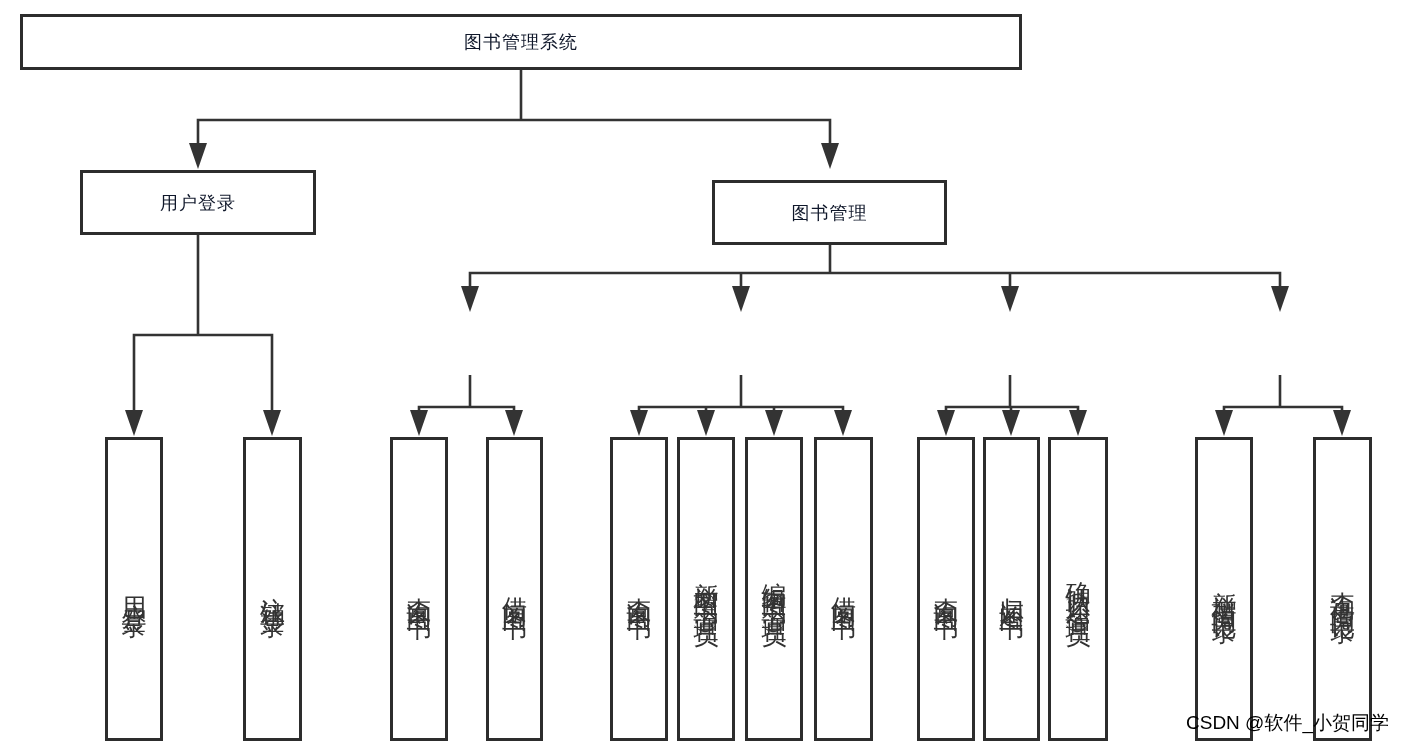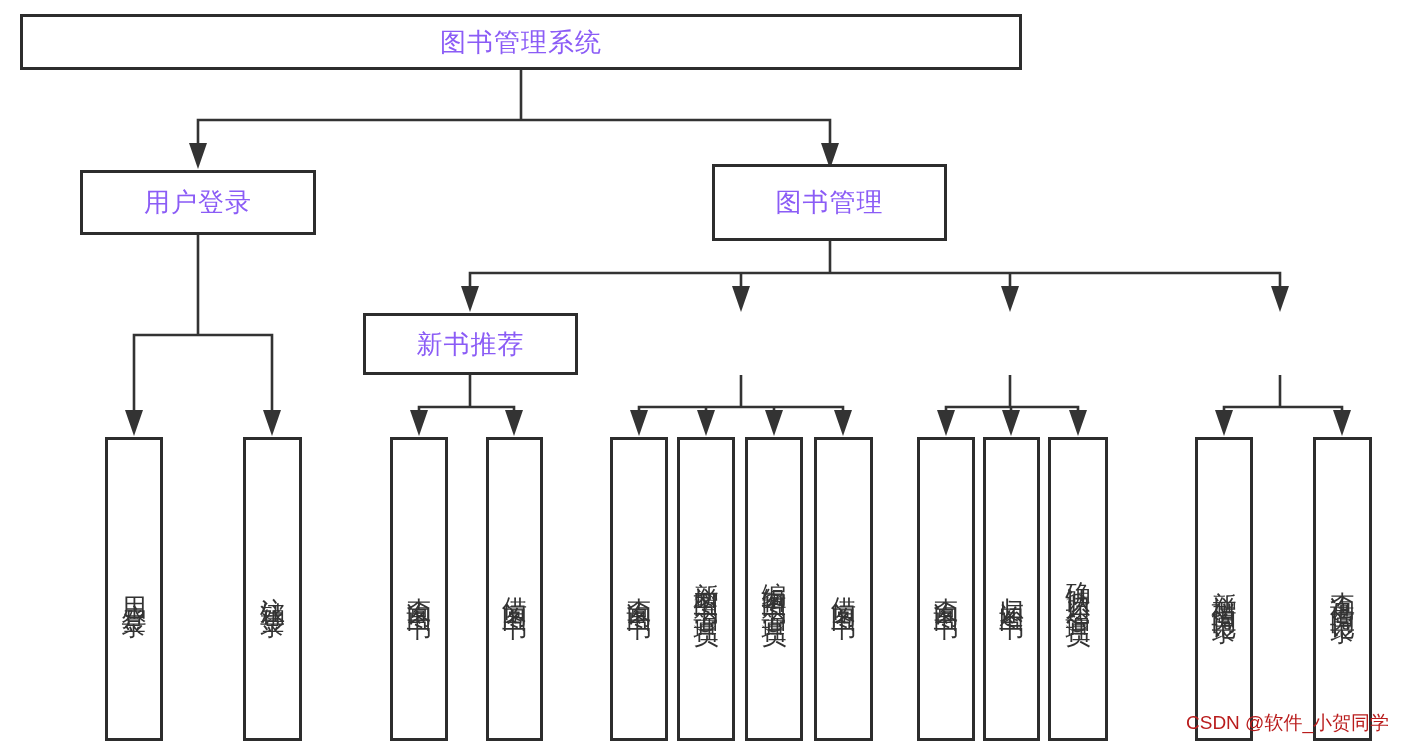--- a/index.html
+++ b/index.html
@@ -23,38 +23,38 @@
     position: absolute;
     box-sizing: border-box;
     background: #ffffff;
     border: 3px solid #2d2d2d;
     display: flex;
     align-items: center;
     justify-content: center;
     color: #333333;
   }
   .box.h span {
-    font-size: 26px;
+    font-size: 18px;
     letter-spacing: 1px;
     white-space: nowrap;
-    color: #8b5cf6;
+    color: #0f172a;
   }
   .box.vert span {
     writing-mode: vertical-rl;
     text-orientation: mixed;
     font-size: 25px;
     letter-spacing: 6px;
     line-height: 1;
     color: #333333;
   }
   .watermark {
     position: absolute;
     left: 1186px; top: 710px;
     font-size: 19px;
-    color: #b91c1c;
+    color: #000000;
     white-space: nowrap;
     z-index: 4;
     pointer-events: none;
   }
 </style>
 </head>
 <body>
 
 <div class="stage">
 
@@ -98,27 +98,24 @@
     </g>
   </svg>
 
   <div class="box h" style="left:20px; top:14px; width:1002px; height:56px">
     <span>图书管理系统</span>
   </div>
 
   <div class="box h" style="left:80px; top:170px; width:236px; height:65px">
     <span>用户登录</span>
   </div>
-  <div class="box h" style="left:712px; top:164px; width:235px; height:77px">
+  <div class="box h" style="left:712px; top:180px; width:235px; height:65px">
     <span>图书管理</span>
   </div>
 
-  <div class="box h" style="left:363px; top:313px; width:215px; height:62px">
-    <span>新书推荐</span>
-  </div>
 
   <div class="box vert" style="left:105px; top:437px; width:58px; height:304px">
     <span>用户登录</span>
   </div>
   <div class="box vert" style="left:243px; top:437px; width:59px; height:304px">
     <span>注销登录</span>
   </div>
 
   <div class="box vert" style="left:390px; top:437px; width:58px; height:304px">
     <span>查询图书</span>

